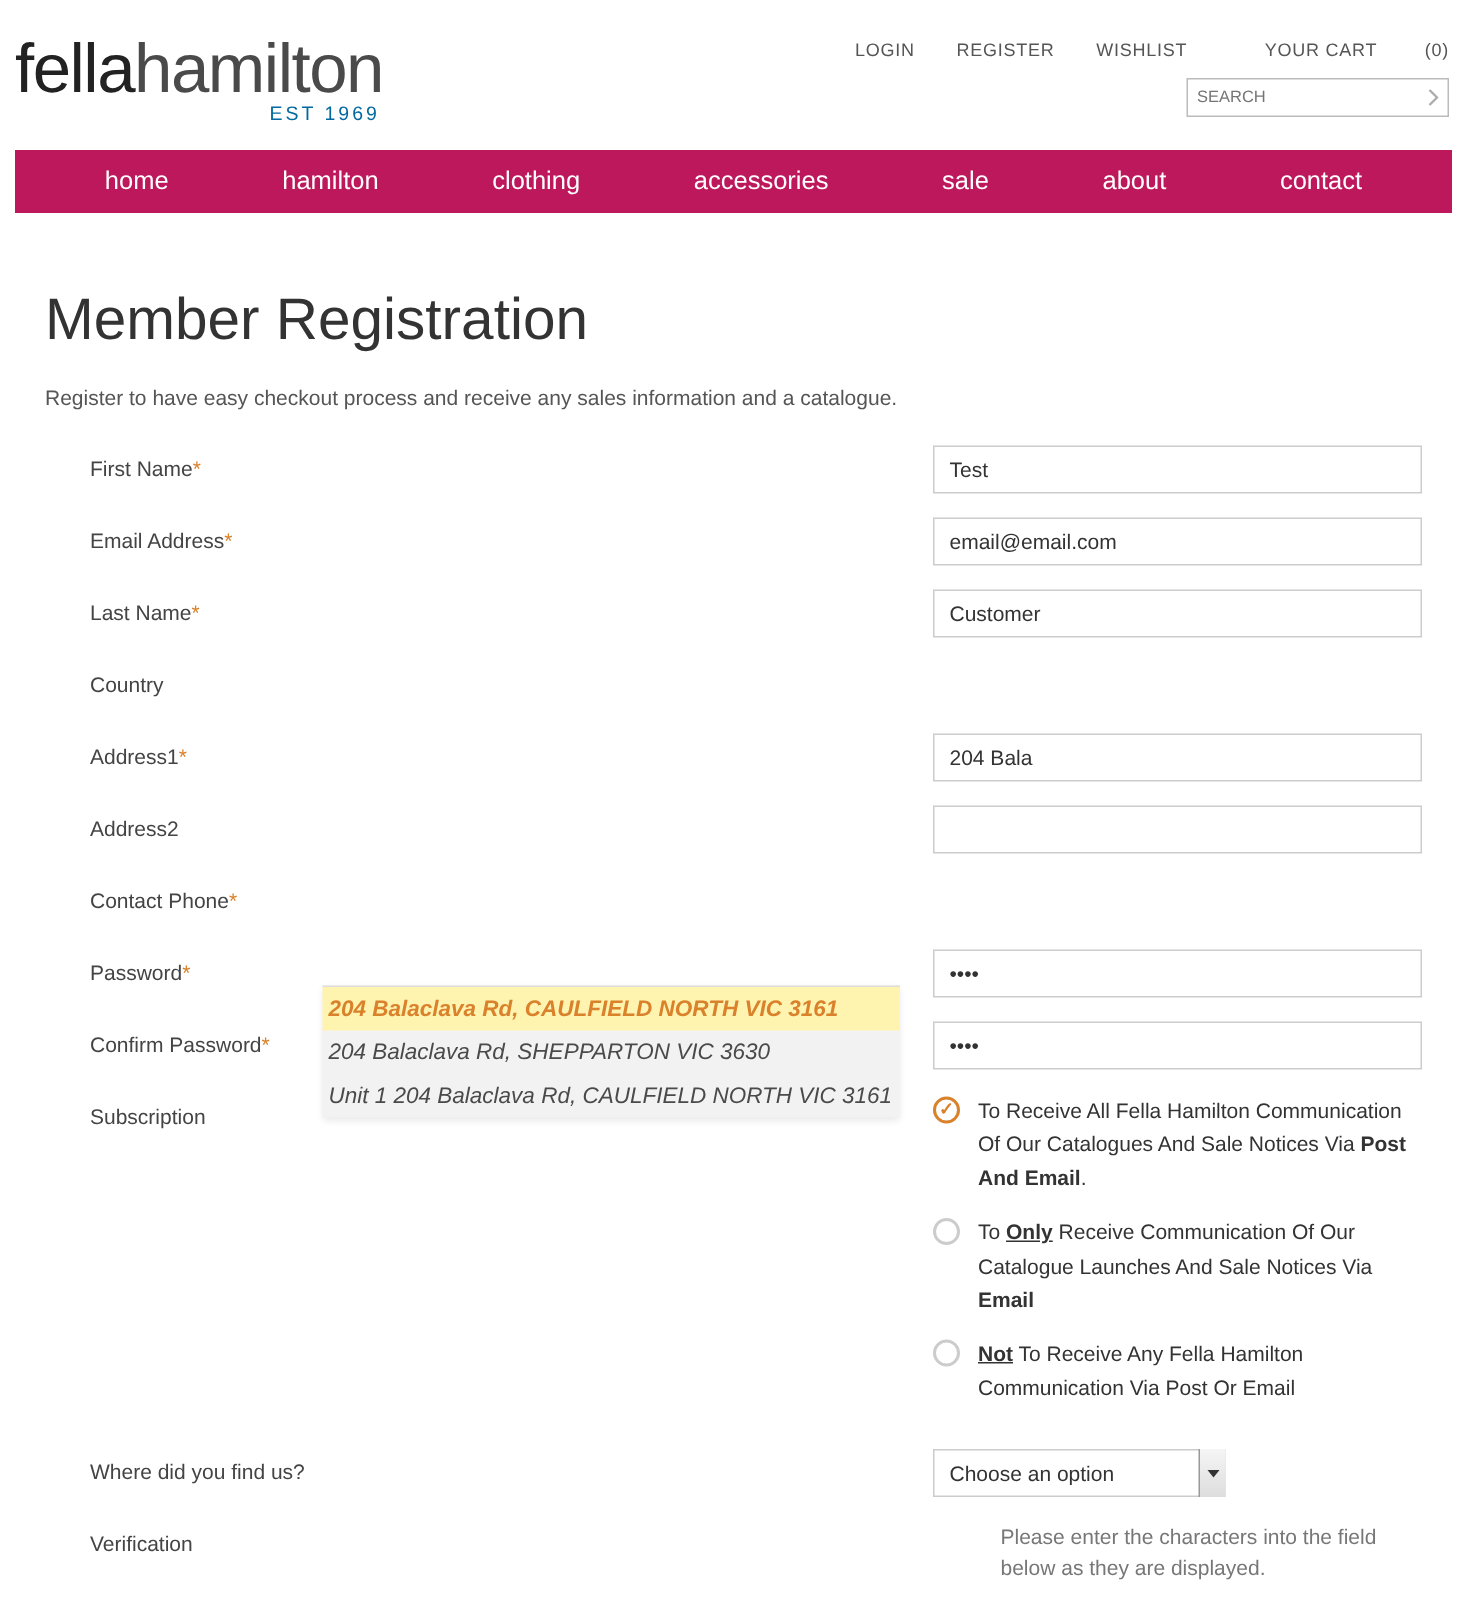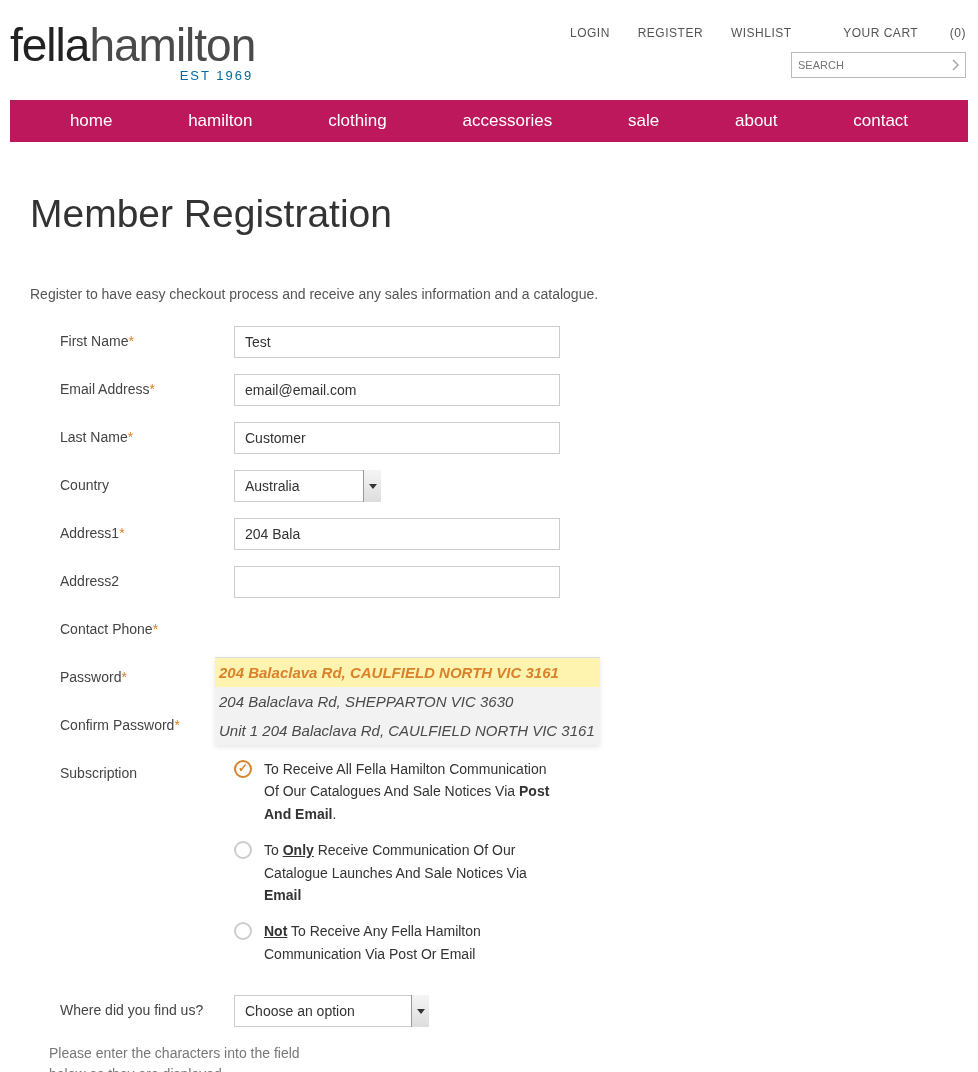--- a/index.html
+++ b/index.html
@@ -11,23 +11,23 @@
 .logo-light { font-weight: 300; color: #4a4a4a; }
 .logo-est { font-size: 13px; letter-spacing: 2px; text-align: right; color: #0369a1; margin-top: -4px; padding-right: 2px; }
 .top-links { position: absolute; right: 12px; top: 26px; font-size: 12px; color: #555; letter-spacing: 0.5px; text-align: right; }
 .top-links span { margin-left: 24px; cursor: pointer; }
 .search-wrap { position: absolute; right: 12px; top: 52px; width: 175px; height: 26px; border: 1px solid #bbb; display: flex; align-items: center; }
 .search-input { flex: 1; border: none; outline: none; font-size: 11px; padding: 0 6px; color: #999; background: transparent; height: 24px; }
 .search-btn { width: 22px; height: 24px; display: flex; align-items: center; justify-content: center; color: #aaa; cursor: pointer; }
 .navbar { background: #be185d; height: 42px; margin: 0 10px; display: flex; align-items: center; justify-content: space-around; padding: 0 22px; }
 .navbar span { color: #fff; font-size: 17px; cursor: pointer; font-weight: 300; }
 .container { padding: 50px 30px 40px 30px; position: relative; }
-h1 { font-size: 39px; font-weight: 400; color: #333; margin-bottom: 50px; }
+h1 { font-size: 39px; font-weight: 400; color: #333; margin-bottom: 21px; }
 .intro { font-size: 14px; color: #555; margin-bottom: 24px; }
-.form-row { display: flex; align-items: flex-start; margin-bottom: 16px; min-height: 32px; }
+.form-row { display: flex; align-items: flex-start; margin-bottom: 16px; min-height: 32px; justify-content: space-between; }
 .form-label { width: 185px; padding-left: 30px; font-size: 14px; color: #444; padding-top: 7px; }
 .req { color: #d9822b; }
 .form-field { width: 345px; padding-left: 19px; }
 .text-input { width: 100%; height: 32px; border: 1px solid #ccc; padding: 0 10px; font-size: 14px; color: #333; outline: none; }
 .select-wrap { position: relative; display: inline-block; }
 .select-input { height: 32px; border: 1px solid #ccc; padding: 0 26px 0 10px; font-size: 14px; color: #333; background: #fff; appearance: none; outline: none; }
 .select-country { width: 147px; }
 .select-find { width: 195px; }
 .select-arrow { position: absolute; right: 0; top: 0; width: 18px; height: 32px; border-left: 1px solid #999; background: linear-gradient(#f5f5f5,#ddd); display: flex; align-items: center; justify-content: center; pointer-events: none; }
 .select-arrow::after { content: ""; border-left: 4px solid transparent; border-right: 4px solid transparent; border-top: 5px solid #333; }
@@ -96,26 +96,20 @@
     <div class="form-field"><input class="text-input" value="email@email.com" style=""></div>
   </div>
 
   <div class="form-row">
     <div class="form-label"><span>Last Name</span><span class="req">*</span></div>
     <div class="form-field"><input class="text-input" value="Customer" style=""></div>
   </div>
 
   <div class="form-row">
     <div class="form-label"><span>Country</span></div>
-    <div class="form-field">
-      <div class="select-wrap">
-        <select class="select-input select-country"><option>Australia</option></select>
-        <div class="select-arrow"></div>
-      </div>
-    </div>
   </div>
 
   <div class="form-row">
     <div class="form-label"><span>Address1</span><span class="req">*</span></div>
     <div class="form-field"><input class="text-input" value="204 Bala" style=""></div>
   </div>
 
   <div class="form-row">
     <div class="form-label"><span>Address2</span></div>
     <div class="form-field"><input class="text-input" value="" style=""></div>
@@ -157,20 +151,21 @@
     <div class="form-label"><span>Where did you find us?</span></div>
     <div class="form-field">
       <div class="select-wrap">
         <select class="select-input select-find"><option>Choose an option</option></select>
         <div class="select-arrow"></div>
       </div>
     </div>
   </div>
 
   <div class="form-row">
+    <div class="form-label"><span>Verification</span></div>
     <div class="form-field" style="width:300px;">
       <div class="verif-text">Please enter the characters into the field below as they are displayed.</div>
       <div class="captcha">
         <span class="captcha-q">Q</span>
           <span class="captcha-ub">ub</span>
       </div>
 
     </div>
   </div>
 

